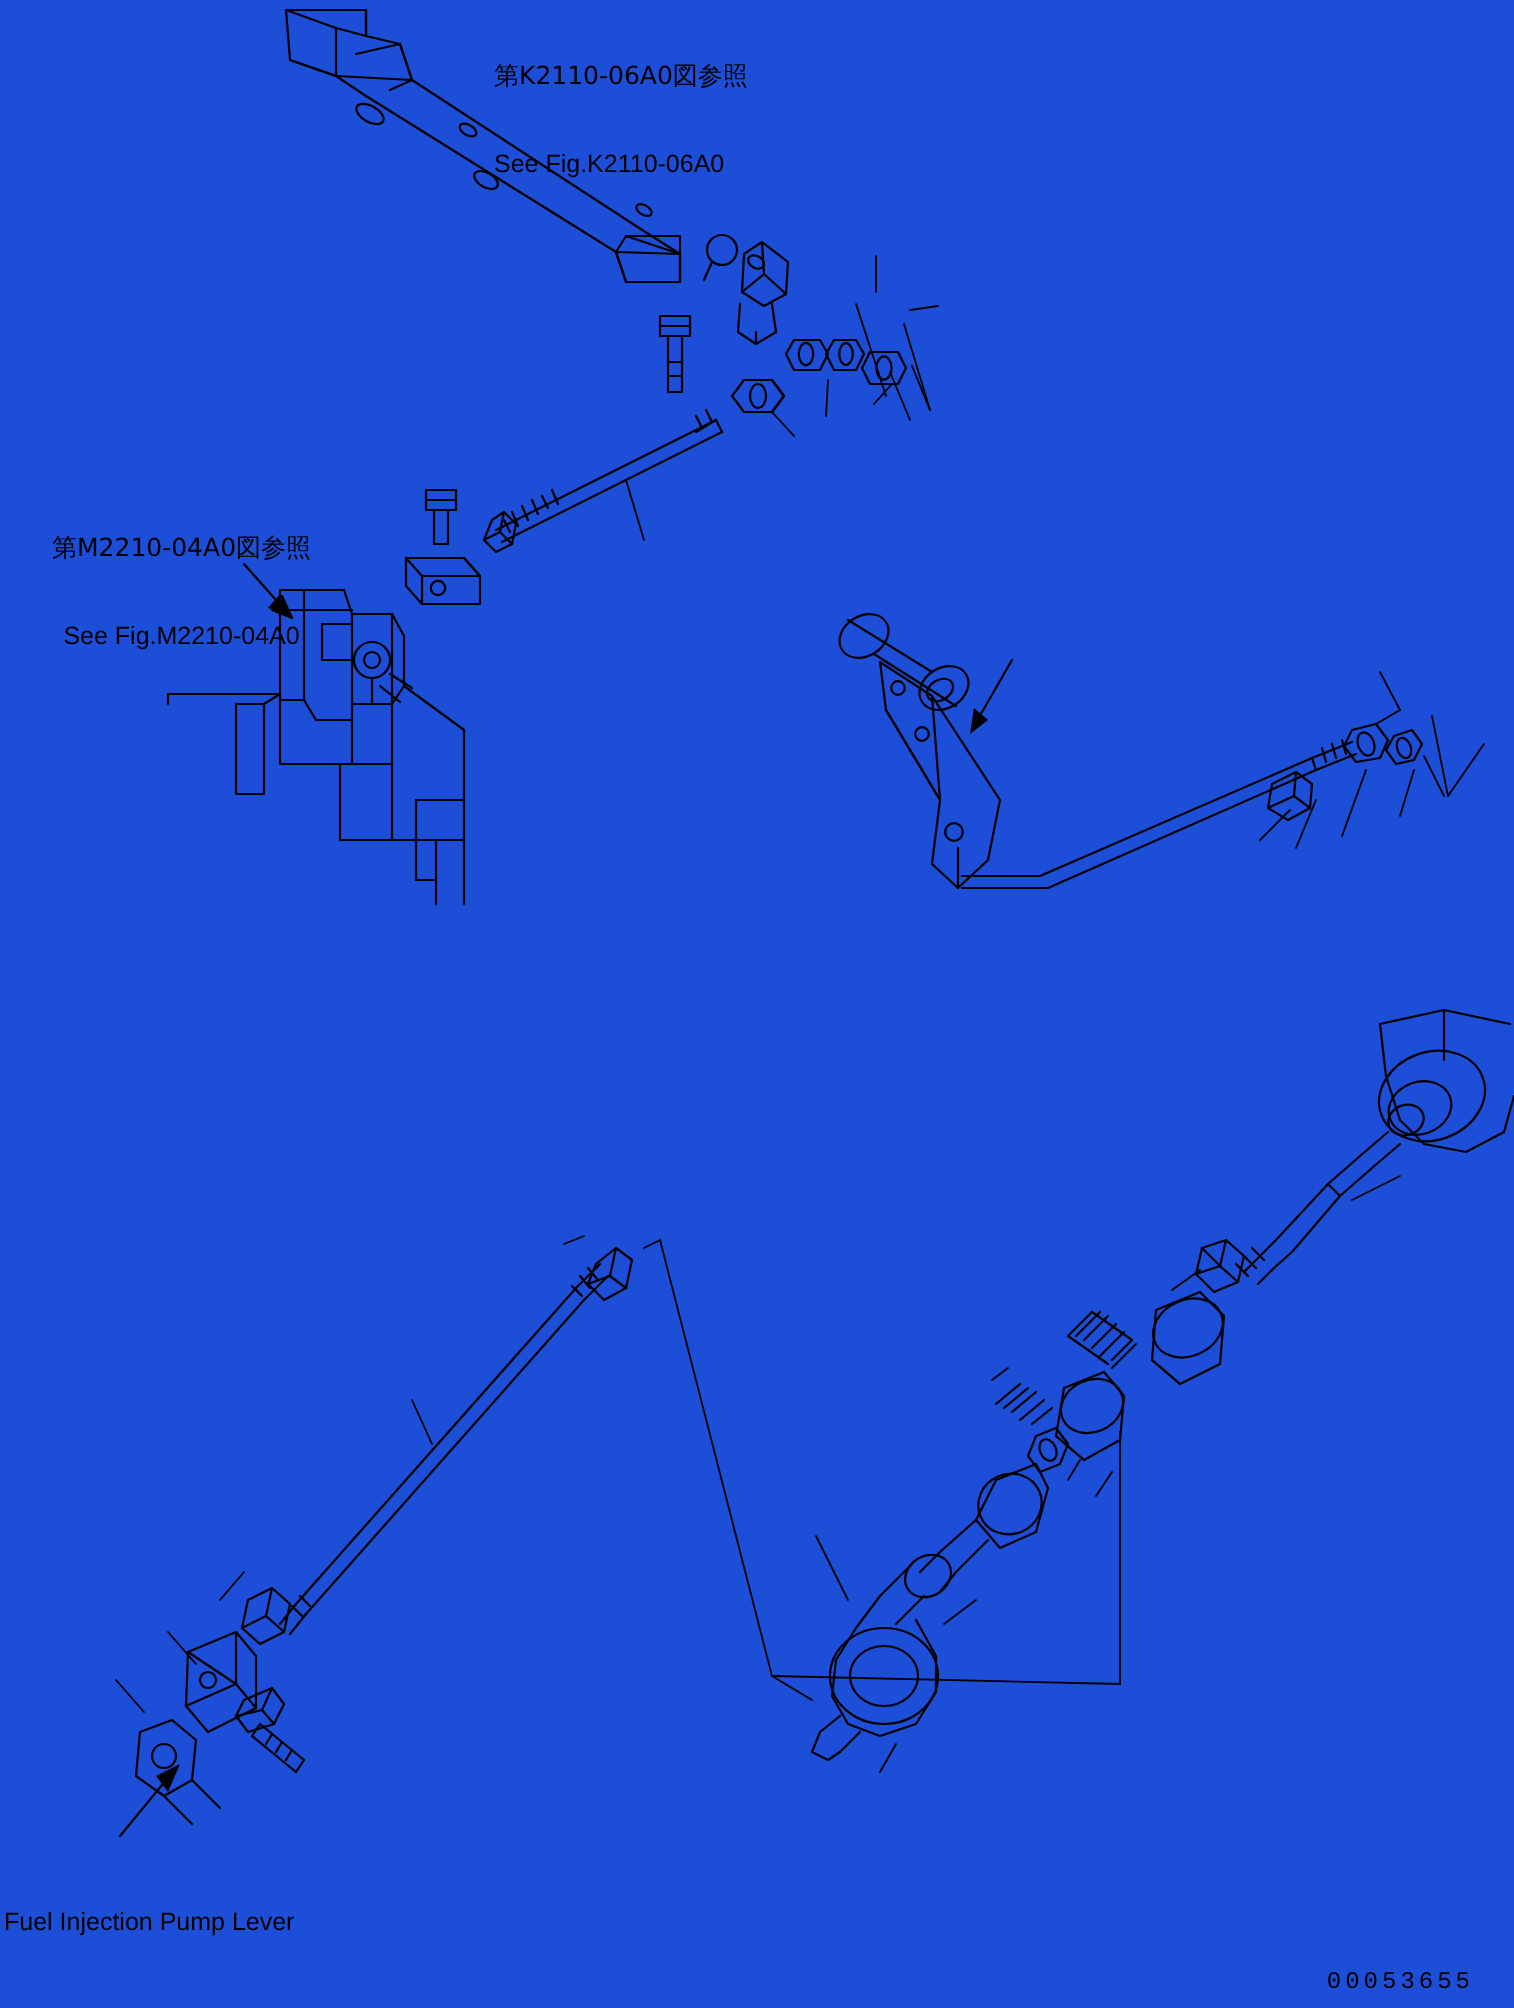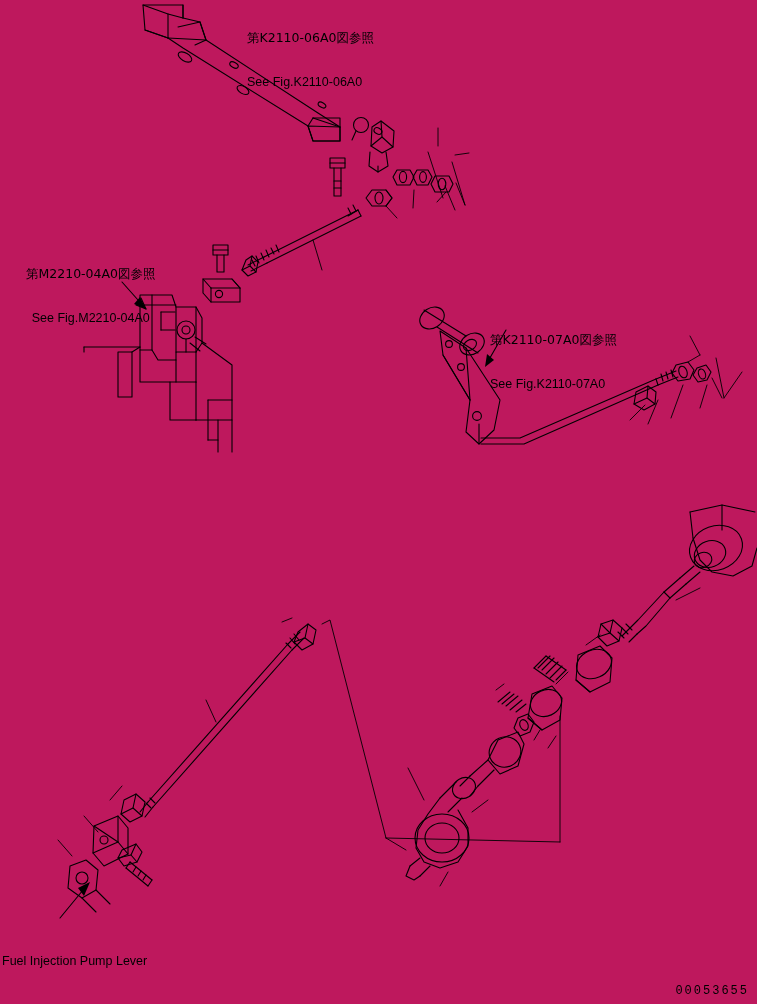--- a/index.html
+++ b/index.html
@@ -4,21 +4,21 @@
 <style>
   html, body {
     margin: 0;
     padding: 0;
     background: #ffffff;
   }
   #page {
     position: relative;
     width: 757px;
     height: 1004px;
-    background: #be185d;
+    background: #1d4ed8;
     overflow: hidden;
     font-family: "Liberation Mono", "DejaVu Sans Mono", monospace;
   }
   .label {
     position: absolute;
     font-family: "Liberation Mono", "DejaVu Sans Mono", monospace;
     font-size: 12.5px;
     line-height: 15px;
     color: #000000;
     white-space: pre;
@@ -36,21 +36,21 @@
     font-size: 12.5px;
     line-height: 15px;
   }
   #drawing {
     position: absolute;
     left: 0;
     top: 0;
   }
   .partno {
     position: absolute;
-    right: 8px;
+    right: 20px;
     bottom: 6px;
     font-family: "Liberation Mono", "DejaVu Sans Mono", monospace;
     font-size: 12px;
     letter-spacing: 2px;
     color: #000000;
   }
 </style>
 </head>
 <body>
 
@@ -412,24 +412,20 @@
   <div class="label" style="left:247px; top:0px;">
     <span class="jp">第K2110-06A0図参照</span>
     <span class="en">See Fig.K2110-06A0</span>
   </div>
 
   <div class="label" style="left:26px; top:236px;text-align:center;">
     <span class="jp">第M2210-04A0図参照</span>
     <span class="en">See Fig.M2210-04A0</span>
   </div>
 
-  <div class="label" style="left:490px; top:302px;">
-    <span class="jp">第K2110-07A0図参照</span>
-    <span class="en">See Fig.K2110-07A0</span>
-  </div>
 
   <div class="label" style="left:2px; top:924px;">
     <span class="en">Fuel Injection Pump Lever</span>
   </div>
 
   <div class="partno">00053655</div>
 
 </div>
 
 </body></html>

